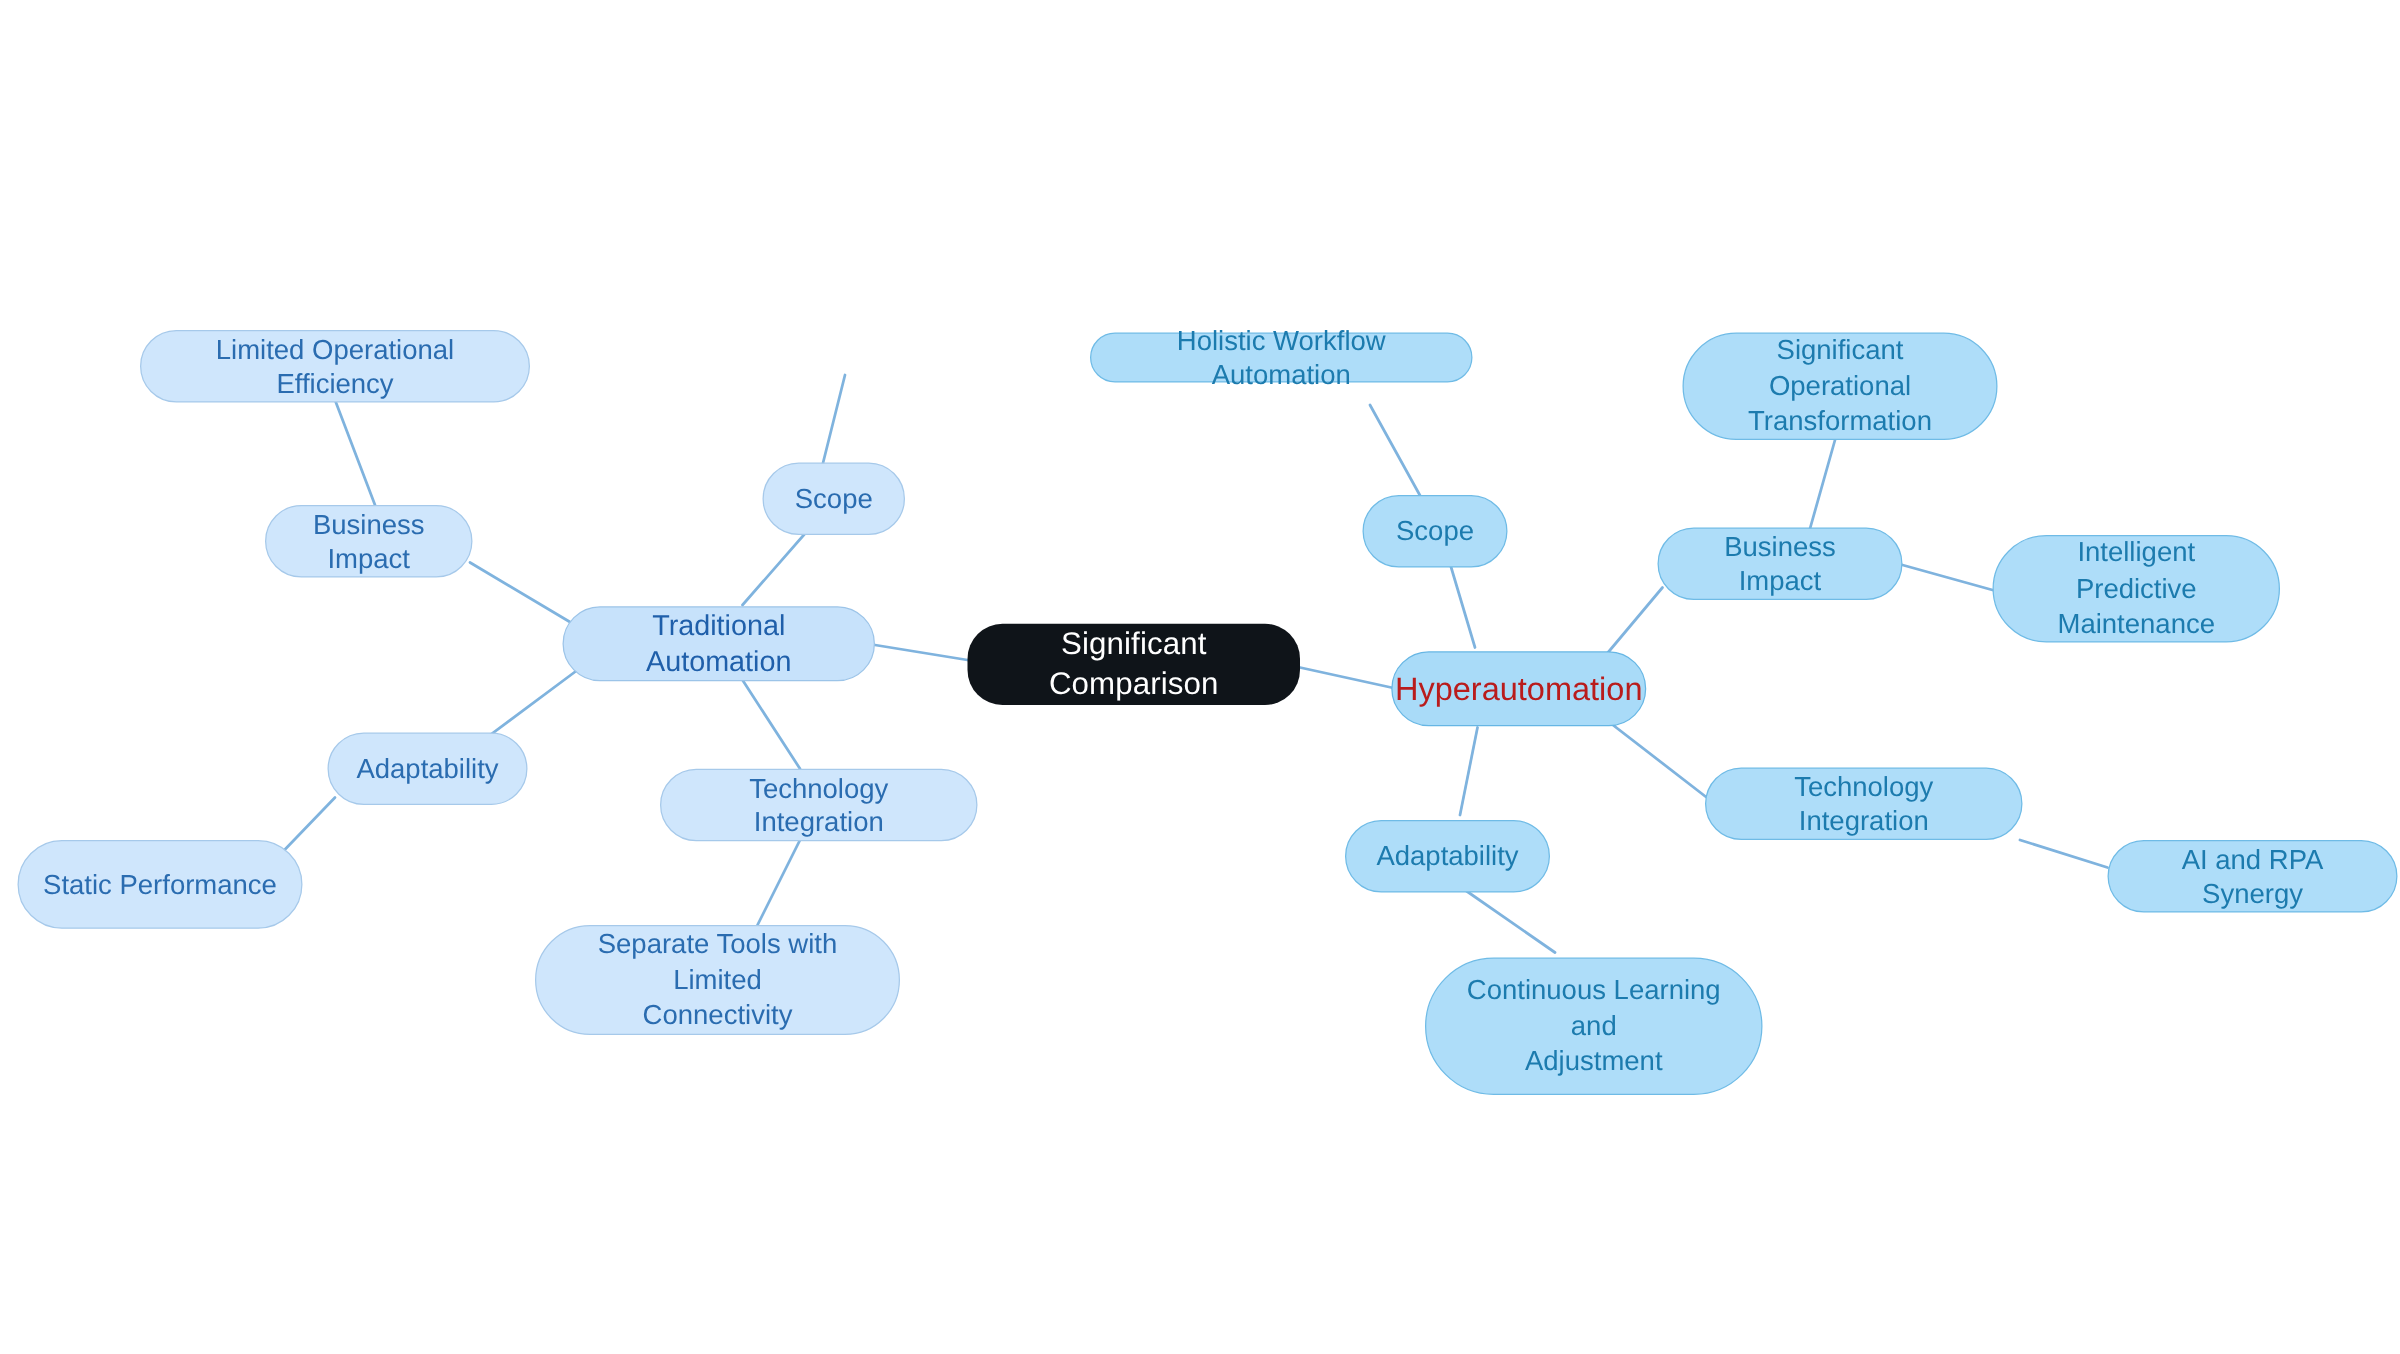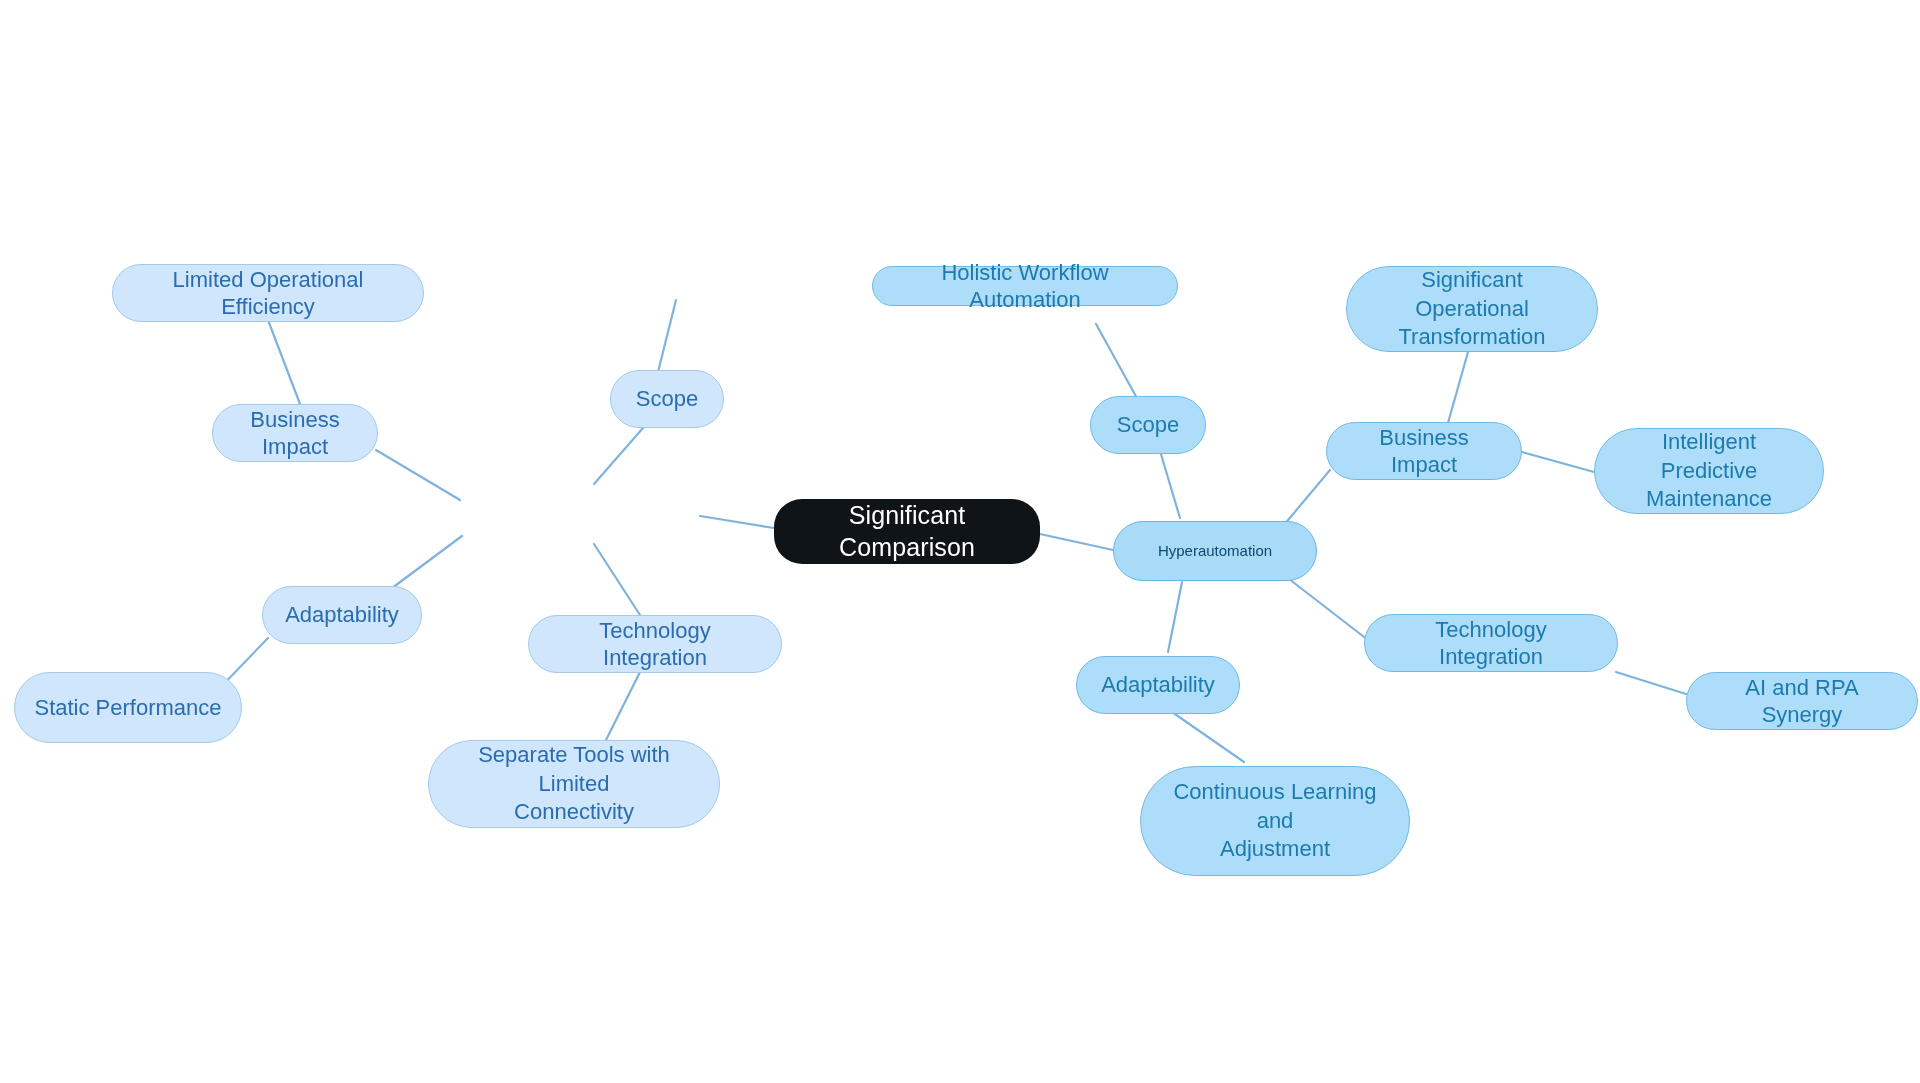--- a/index.html
+++ b/index.html
@@ -48,22 +48,22 @@
   }
   .node-branch-left {
     background: #c7e2fb;
     border: 1.4px solid #9cc4e8;
     color: #1f5faa;
     font-size: 23px;
   }
   .node-branch-right {
     background: #a9dbf8;
     border: 1.4px solid #66b6e4;
-    color: #0c4a6e;
-    font-size: 15px;
+    color: #b91c1c;
+    font-size: 26px;
   }
   .node-leaf-left {
     background: #cfe6fc;
     border: 1.4px solid #a6c9ea;
     color: #2a6cb0;
     font-size: 22px;
   }
   .node-leaf-right {
     background: #aeddf9;
     border: 1.4px solid #6fbbe6;
@@ -104,20 +104,21 @@
       <path d="M 1138,400 L 1096,324"></path>
       <path d="M 1446,430 L 1468,352"></path>
       <path d="M 1522,452 L 1594,472"></path>
       <path d="M 1616,672 L 1686,694"></path>
       <path d="M 1172,712 L 1244,762"></path>
     </g>
   </svg>
 
   <div class="node node-root" style="left:774px; top:499px; width:266px; height:65px;">Significant Comparison</div>
 
+  <div class="node node-branch-left" style="left:450px; top:485px; width:250px; height:60px;">Traditional Automation</div>
 
   <div class="node node-leaf-left" style="left:212px; top:404px; width:166px; height:58px;">Business Impact</div>
 
   <div class="node node-leaf-left" style="left:112px; top:264px; width:312px; height:58px;">Limited Operational Efficiency</div>
 
   <div class="node node-leaf-left" style="left:610px; top:370px; width:114px; height:58px;">Scope</div>
 
 
   <div class="node node-leaf-left" style="left:262px; top:586px; width:160px; height:58px;">Adaptability</div>
 

